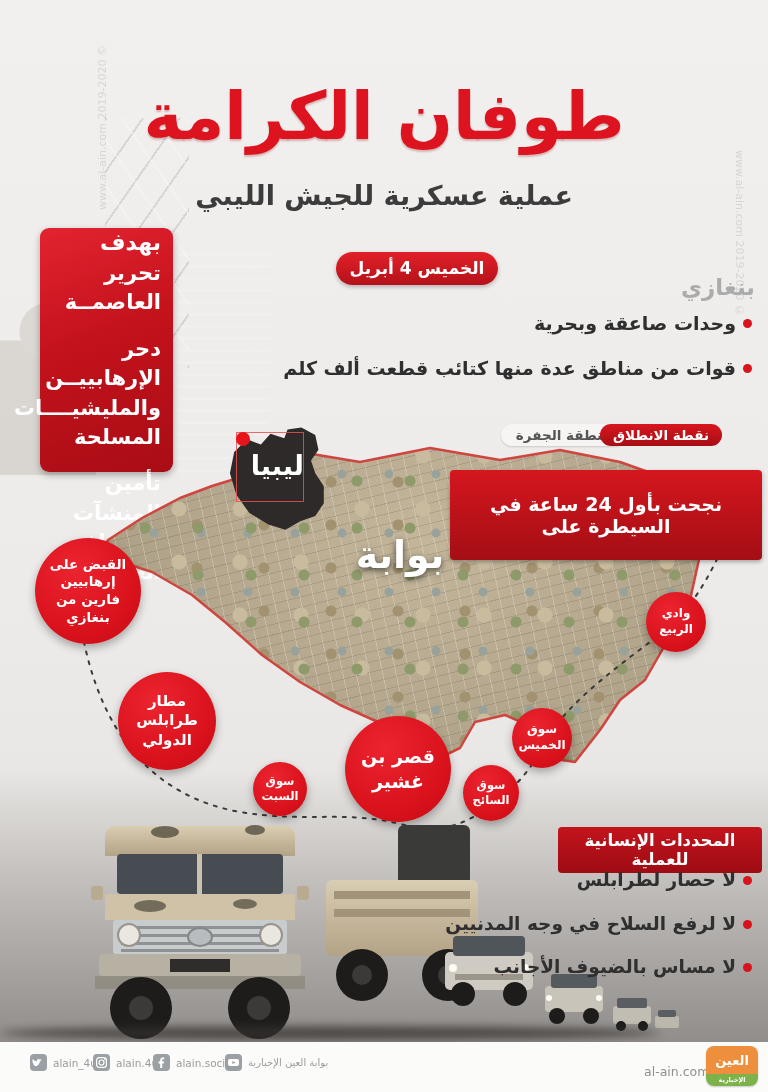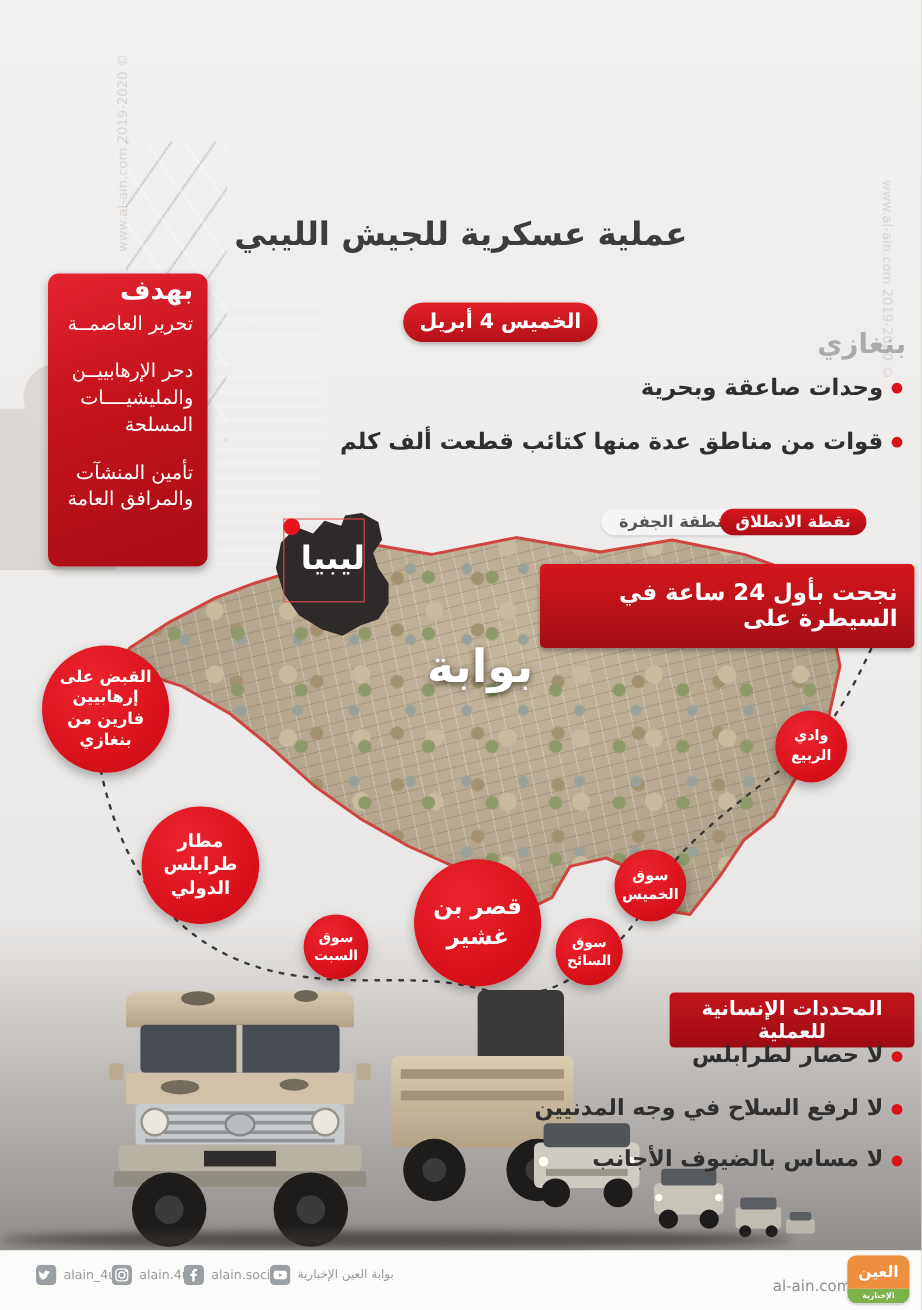--- a/index.html
+++ b/index.html
@@ -31,35 +31,35 @@
   .date-pill{position:absolute;left:336px;top:252px;width:162px;height:33px;line-height:33px;
              background:linear-gradient(180deg,#e22028,#b5111a);border-radius:17px;
              color:#fff;font-size:17px;font-weight:bold;text-align:center;
              box-shadow:0 2px 4px rgba(0,0,0,.25);}
   
   .goals{position:absolute;left:40px;top:228px;width:133px;height:244px;border-radius:9px;
          background:linear-gradient(160deg,#e32330 0%,#c3121c 45%,#a90d15 100%);
          box-shadow:0 3px 7px rgba(0,0,0,.3);color:#fff;padding:2px 12px;box-sizing:border-box;
          text-align:right;}
   .goals .g-head{font-size:22px;font-weight:bold;margin-bottom:4px;}
-  .goals .g-item{font-size:16px;font-weight:normal;line-height:1.4;white-space:pre-line;margin-bottom:17px;}
+  .goals .g-item{font-size:21px;font-weight:bold;line-height:1.4;white-space:pre-line;margin-bottom:17px;}
   
   .part-head{position:absolute;right:13px;top:274px;font-size:23px;font-weight:bold;color:#ababab;}
   .p-bullet{position:absolute;right:16px;text-align:right;padding-right:16px;
             font-size:19px;font-weight:bold;color:#2f2f2f;white-space:nowrap;}
   .p-bullet::before{content:"";position:absolute;right:0;top:7px;width:9px;height:9px;border-radius:50%;background:#d8131c;}
   .pb1{top:312px;} .pb2{top:357px;}
   
   .sp-value{position:absolute;right:142px;top:424px;padding:3px 15px;border-radius:13px;
             background:#f7f5f3;color:#555;font-size:13.5px;font-weight:bold;box-shadow:0 1px 2px rgba(0,0,0,.15);}
   .sp-label{position:absolute;right:46px;top:424px;padding:3px 13px;border-radius:13px;
             background:linear-gradient(180deg,#d8161f,#a80d14);color:#fff;font-size:13.5px;font-weight:bold;}
-  .ctrl-banner{position:absolute;right:6px;top:470px;width:312px;box-sizing:border-box;padding:13px 14px;
+  .ctrl-banner{position:absolute;right:6px;top:470px;width:312px;box-sizing:border-box;padding:23px 14px;
                border-radius:4px;background:linear-gradient(180deg,#d5161e,#a40e15);
-               color:#fff;font-size:19px;font-weight:bold;text-align:right;z-index:6;
+               color:#fff;font-size:19px;font-weight:bold;text-align:center;z-index:6;
                box-shadow:0 2px 4px rgba(0,0,0,.3);}
   
   .map-wrap{position:absolute;left:80px;top:425px;width:630px;height:395px;z-index:3;}
   .map-body{position:absolute;left:0;top:0;width:630px;height:390px;
       filter:drop-shadow(-5px 7px 0 #6f463f);
       clip-path:polygon(158px 53px,220px 27px,280px 37px,350px 23px,420px 35px,480px 25px,540px 37px,585px 53px,610px 80px,620px 130px,610px 175px,585px 220px,565px 255px,540px 275px,520px 305px,495px 337px,468px 333px,455px 303px,425px 290px,395px 297px,380px 323px,355px 335px,328px 310px,298px 297px,260px 280px,220px 257px,182px 230px,145px 197px,112px 170px,72px 147px,35px 135px,12px 141px,28px 115px,62px 93px,100px 73px,132px 61px);
       background-color:#b2a58c;
       background-image:
         radial-gradient(circle at 12px 9px,#8e9a69 0 5px,transparent 6px),
         radial-gradient(circle at 38px 31px,#c9bc9e 0 7px,transparent 8px),
@@ -125,20 +125,21 @@
 
 <div class="page">
 
   <div class="wm wm-left">© www.al-ain.com 2019-2020</div>
   <div class="wm wm-right">© www.al-ain.com 2019-2020</div>
 
   <div class="bld tower"></div>
   <div class="bld tower2"></div>
   <div class="bld dome"></div>
 
+  <div class="title">طوفان الكرامة</div>
   <div class="subtitle">عملية عسكرية للجيش الليبي</div>
   <div class="date-pill">الخميس 4 أبريل</div>
 
   <div class="goals">
     <div class="g-head">بهدف</div>
     <div class="g-item">تحرير العاصمــة</div>
     <div class="g-item">دحر الإرهابييــن والمليشيــــات المسلحة</div>
     <div class="g-item">تأمين المنشآت والمرافق العامة</div>
   </div>
 

